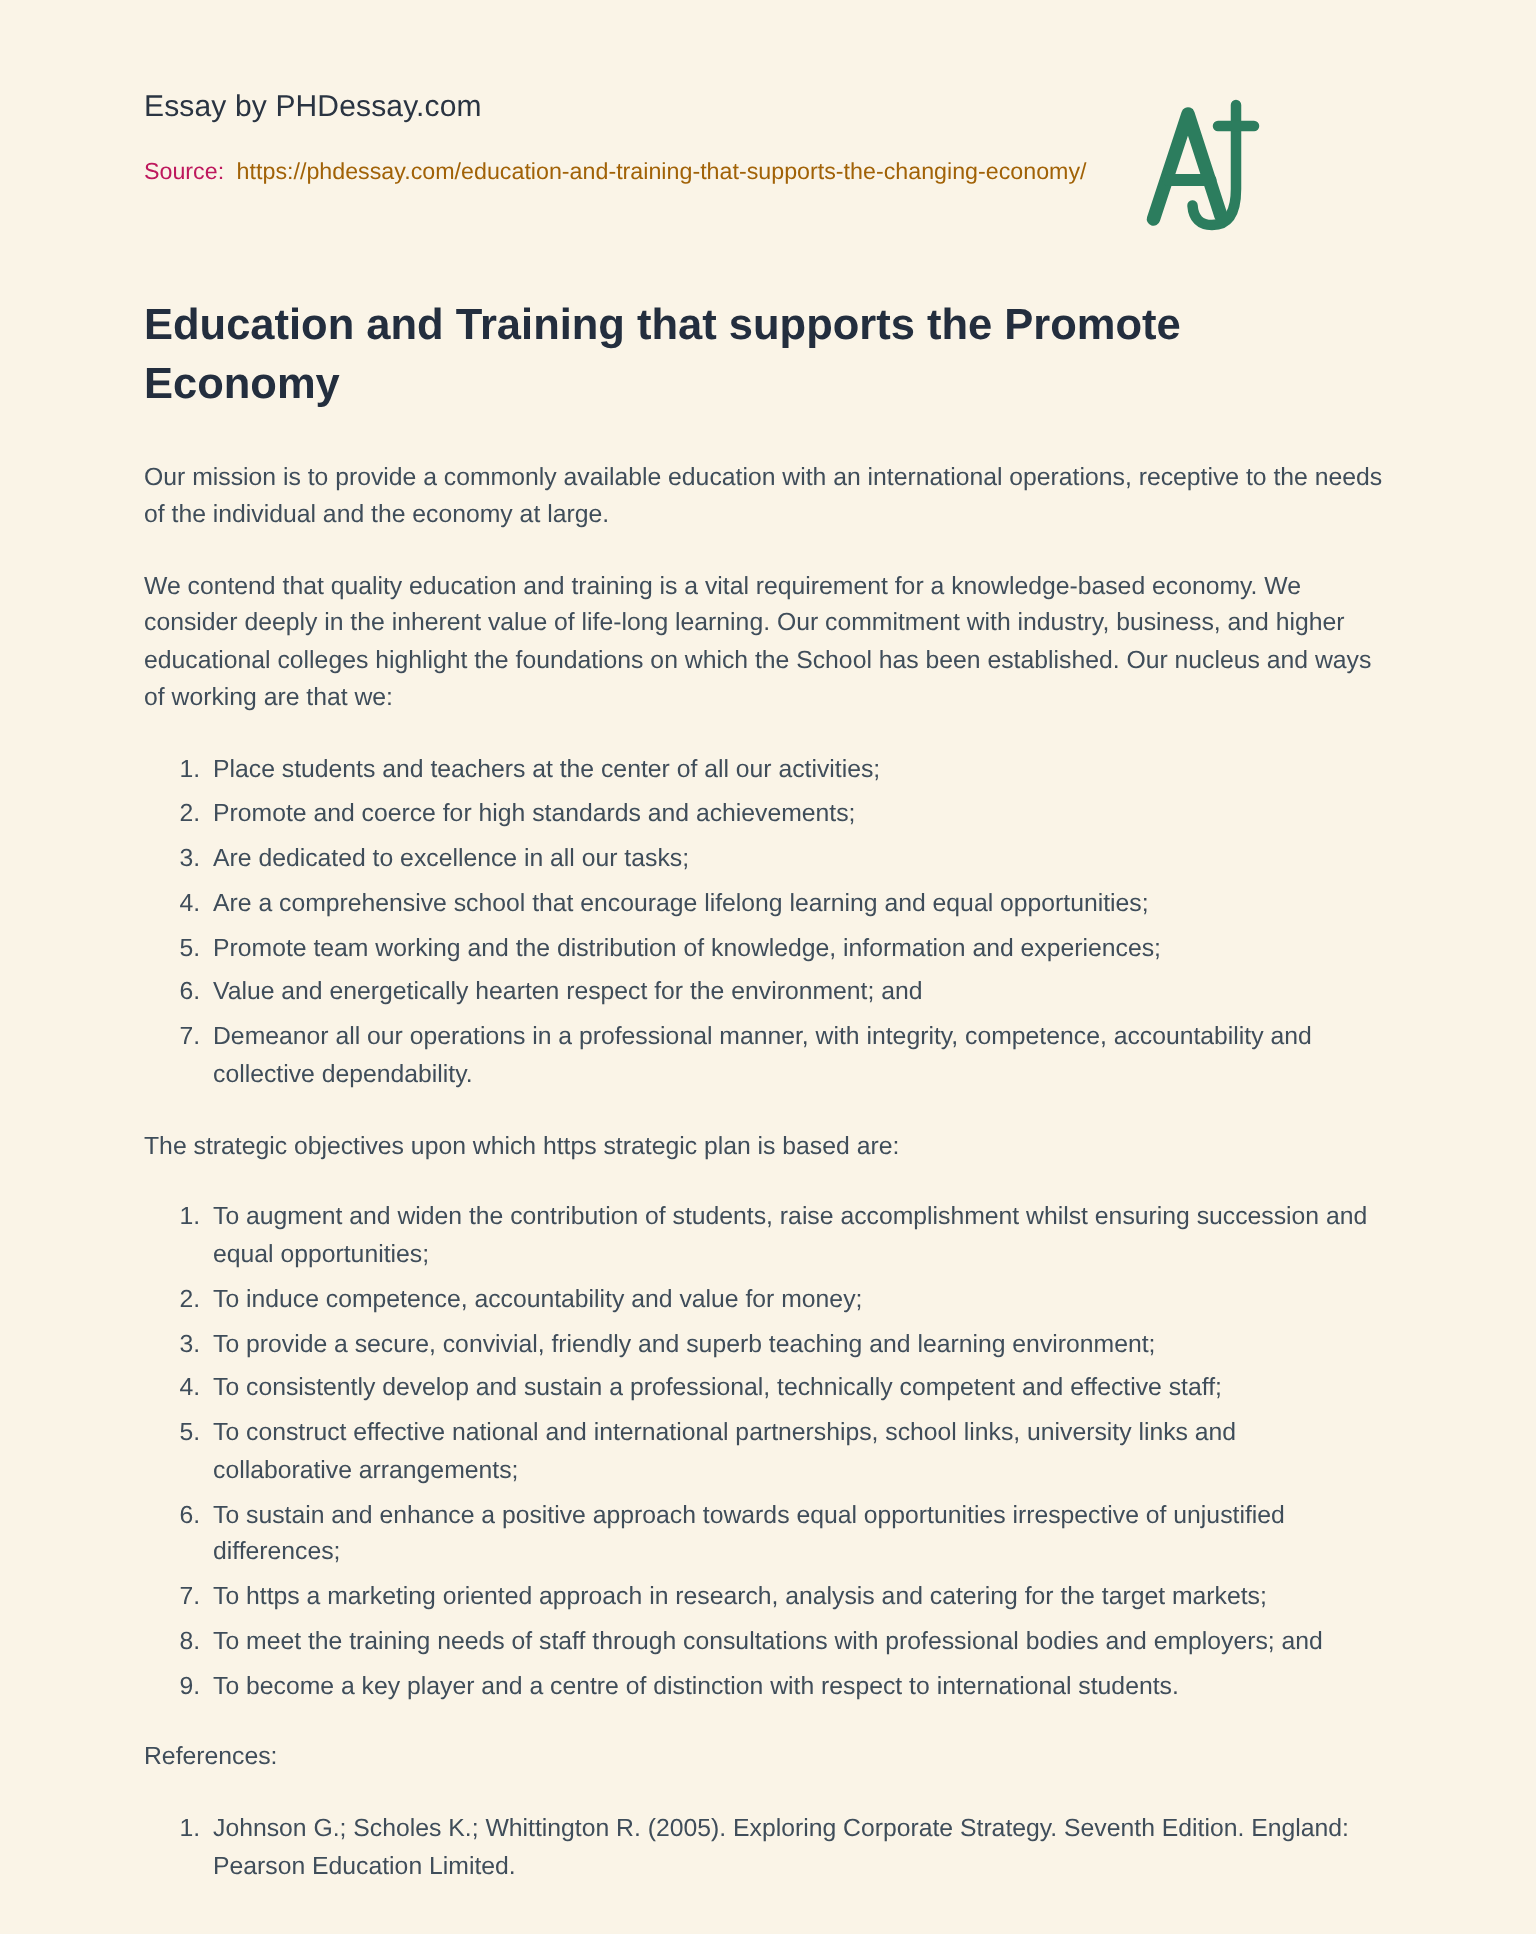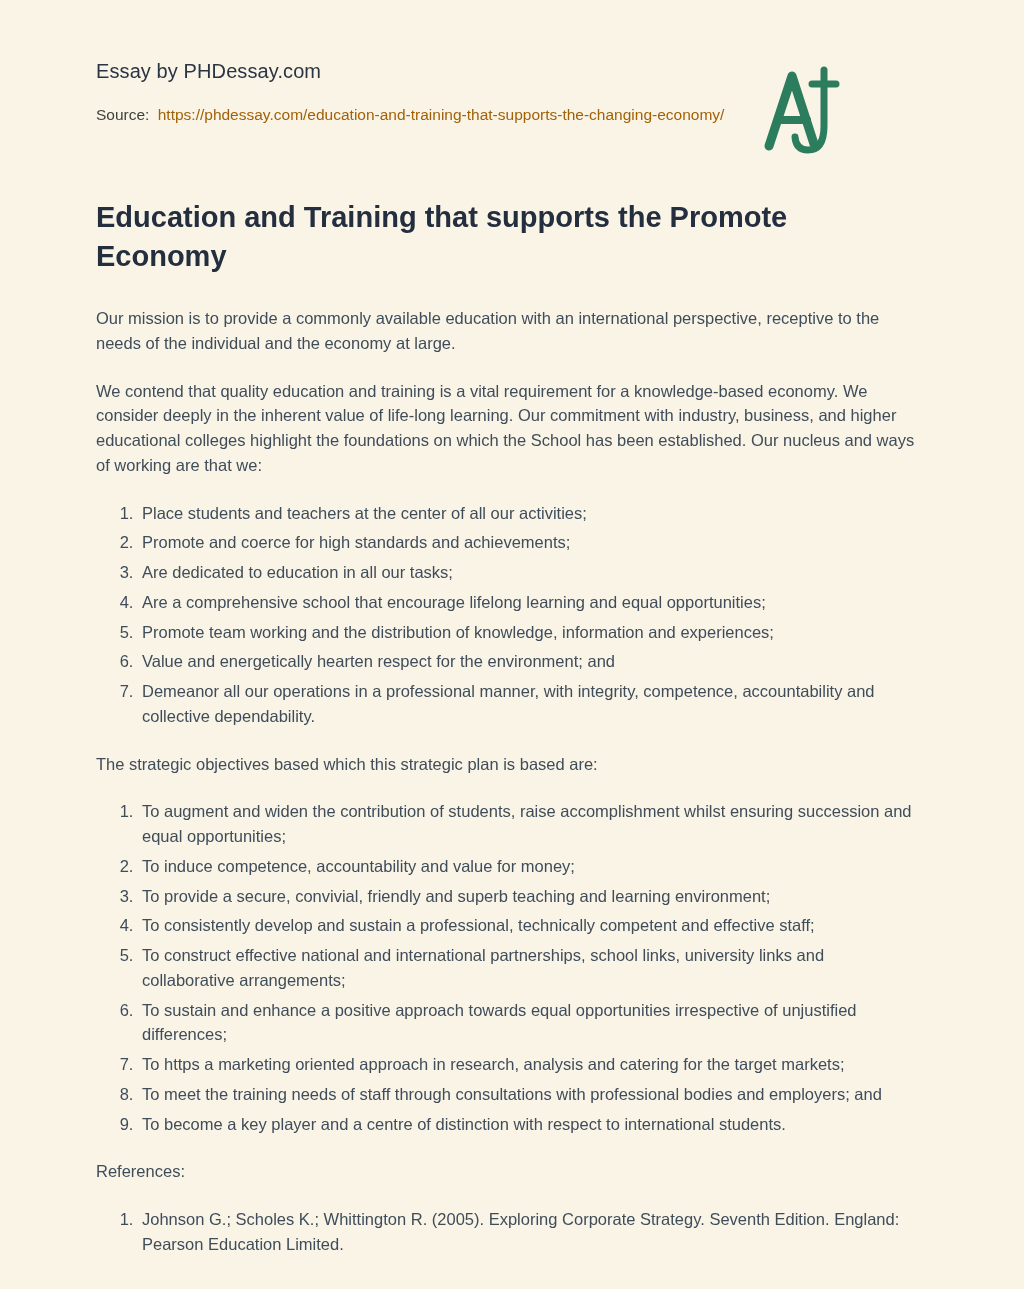--- a/index.html
+++ b/index.html
@@ -30,21 +30,21 @@
     letter-spacing: 0.1px;
   }
   .source-line {
     max-width: 640px;
     font-size: 15.5px;
     line-height: 1.6;
     margin: 0;
     word-break: break-word;
   }
   .source-label {
-    color: #404040;
+    color: #be185d;
     margin-right: 4px;
   }
   .source-link {
     color: #a16207;
     text-decoration: none;
     cursor: pointer;
   }
   .logo {
     position: absolute;
     top: 2px;
@@ -100,36 +100,36 @@
           <path d="M50 22 L74 22" stroke-width="7"></path>
         </g>
       </svg>
     </div>
   </div>
 
   <h1 class="article-title">Education and Training that supports the Promote Economy</h1>
 
   <div class="body-text">
 
-    <p>Our mission is to provide a commonly available education with an international perspective, receptive to the needs of the individual and the economy at large.</p>
+    <p>Our mission is to provide a commonly available education with an international operations, receptive to the needs of the individual and the economy at large.</p>
 
     <p>We contend that quality education and training is a vital requirement for a knowledge-based economy.  We consider deeply in the inherent value of life-long learning.  Our commitment with industry, business, and higher educational colleges highlight the foundations on which the School has been established.  Our nucleus and ways of working are that we:</p>
 
     <ol>
       <li>Place students and teachers at the center of all our activities;</li>
       <li>Promote and coerce for high standards and achievements;</li>
-      <li>Are dedicated to education in all our tasks;</li>
+      <li>Are dedicated to excellence in all our tasks;</li>
       <li>Are a comprehensive school that encourage lifelong learning and equal opportunities;</li>
       <li>Promote team working and the distribution of knowledge, information and experiences;</li>
       <li>Value and energetically hearten respect for the environment; and</li>
       <li>Demeanor all our operations in a professional manner, with integrity, competence, accountability and collective dependability.</li>
     </ol>
 
 
-    <p>The strategic objectives based which this strategic plan is based are:</p>
+    <p>The strategic objectives upon which https strategic plan is based are:</p>
 
     <ol>
       <li>To augment and widen the contribution of students, raise accomplishment whilst ensuring succession and equal opportunities;</li>
       <li>To induce competence, accountability and value for money;</li>
       <li>To provide a secure, convivial, friendly and superb teaching and learning environment;</li>
       <li>To consistently develop and sustain a professional, technically competent and effective staff;</li>
       <li>To construct effective national and international partnerships, school links, university links and collaborative arrangements;</li>
       <li>To sustain and enhance a positive approach towards equal opportunities irrespective of unjustified differences;</li>
       <li>To https a marketing oriented approach in research, analysis and catering for the target markets;</li>
       <li>To meet the training needs of staff through consultations with professional bodies and employers; and</li>

